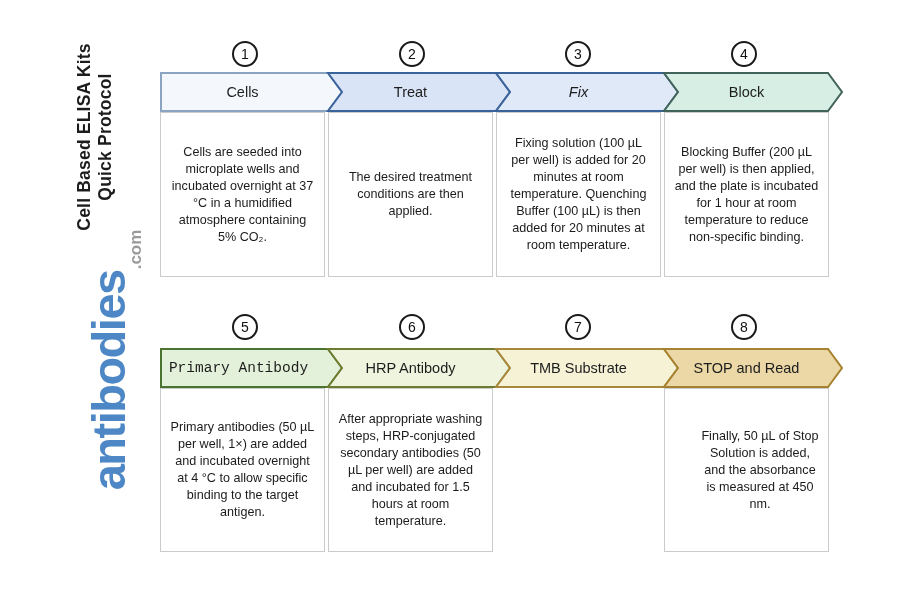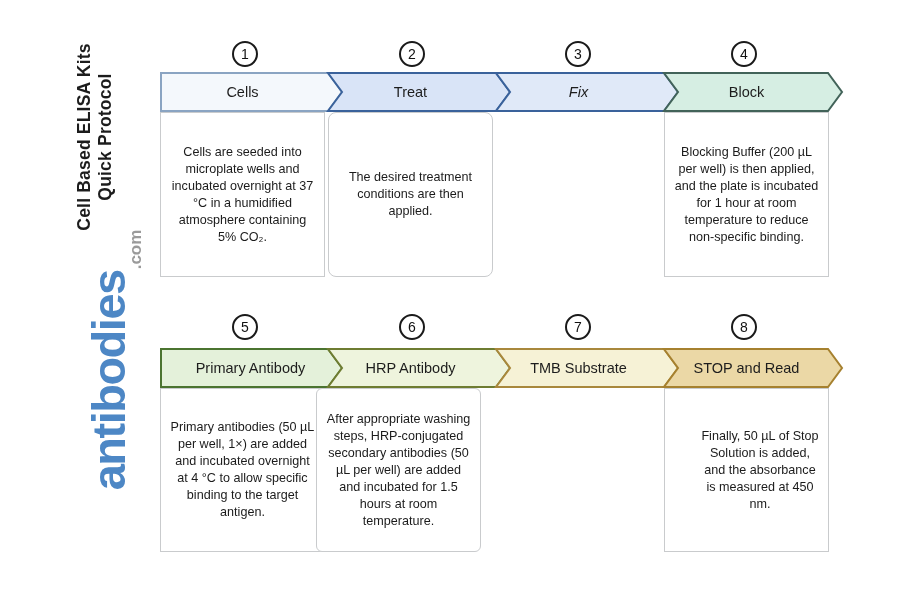--- a/index.html
+++ b/index.html
@@ -99,22 +99,25 @@
   <div class="arrow-label" style="left:496px; top:72px;font-style:italic;">
     <span>Fix</span>
   </div>
   <div class="arrow-label" style="left:664px; top:72px;">
     <span>Block</span>
   </div>
 
   <div class="desc-box row1-box" style="left:160px;">
     <span>Cells are seeded into microplate wells and incubated overnight at 37 °C in a humidified atmosphere containing 5% CO₂.</span>
   </div>
-  <div class="desc-box row1-box" style="left:328px;border-radius:8px;">
+  <div class="desc-box row1-box" style="left:328px;">
     <span>The desired treatment conditions are then applied.</span>
+  </div>
+  <div class="desc-box row1-box" style="left:496px;">
+    <span>Fixing solution (100 µL per well) is added for 20 minutes at room temperature. Quenching Buffer (100 µL) is then added for 20 minutes at room temperature.</span>
   </div>
   <div class="desc-box row1-box" style="left:664px;">
     <span>Blocking Buffer (200 µL per well) is then applied, and the plate is incubated for 1 hour at room temperature to reduce non-specific binding.</span>
   </div>
 
   <div class="num-circle" style="left:232px; top:314px;">
     <span>5</span>
   </div>
   <div class="num-circle" style="left:399px; top:314px;">
     <span>6</span>
@@ -126,36 +129,36 @@
     <span>8</span>
   </div>
 
   <svg class="arrow-svg" style="top:348px;" viewBox="0 0 684 40">
     <polygon points="1,1 168,1 182,20 168,39 1,39" stroke-width="2" stroke-linejoin="miter" fill="#e4f1da" stroke="#4b7430"></polygon>
     <polygon points="168,1 336,1 350,20 336,39 168,39 182,20" stroke-width="2" stroke-linejoin="miter" fill="#eef4dd" stroke="#6e7c31"></polygon>
     <polygon points="336,1 504,1 518,20 504,39 336,39 350,20" stroke-width="2" stroke-linejoin="miter" fill="#f6f2d6" stroke="#a9883c"></polygon>
     <polygon points="504,1 668,1 682,20 668,39 504,39 518,20" stroke-width="2" stroke-linejoin="miter" fill="#ebd8a6" stroke="#a6812f"></polygon>
   </svg>
 
-  <div class="arrow-label" style="left:168px; top:348px;">
+  <div class="arrow-label" style="left:156px; top:348px;font-family:Liberation Mono, monospace;">
     <span>Primary Antibody</span>
   </div>
   <div class="arrow-label" style="left:328px; top:348px;">
     <span>HRP Antibody</span>
   </div>
   <div class="arrow-label" style="left:496px; top:348px;">
     <span>TMB Substrate</span>
   </div>
   <div class="arrow-label" style="left:664px; top:348px;">
     <span>STOP and Read</span>
   </div>
 
   <div class="desc-box row2-box" style="left:160px;">
     <span>Primary antibodies (50 µL per well, 1×) are added and incubated overnight at 4 °C to allow specific binding to the target antigen.</span>
   </div>
-  <div class="desc-box row2-box" style="left:316px;border-radius:6px;">
+  <div class="desc-box row2-box" style="left:328px;">
     <span>After appropriate washing steps, HRP-conjugated secondary antibodies (50 µL per well) are added and incubated for 1.5 hours at room temperature.</span>
   </div>
   <div class="desc-box row2-box" style="left:664px;padding-left:36px;">
     <span>Finally, 50 µL of Stop Solution is added, and the absorbance is measured at 450 nm.</span>
   </div>
 
 </div>
 
 </body></html>

